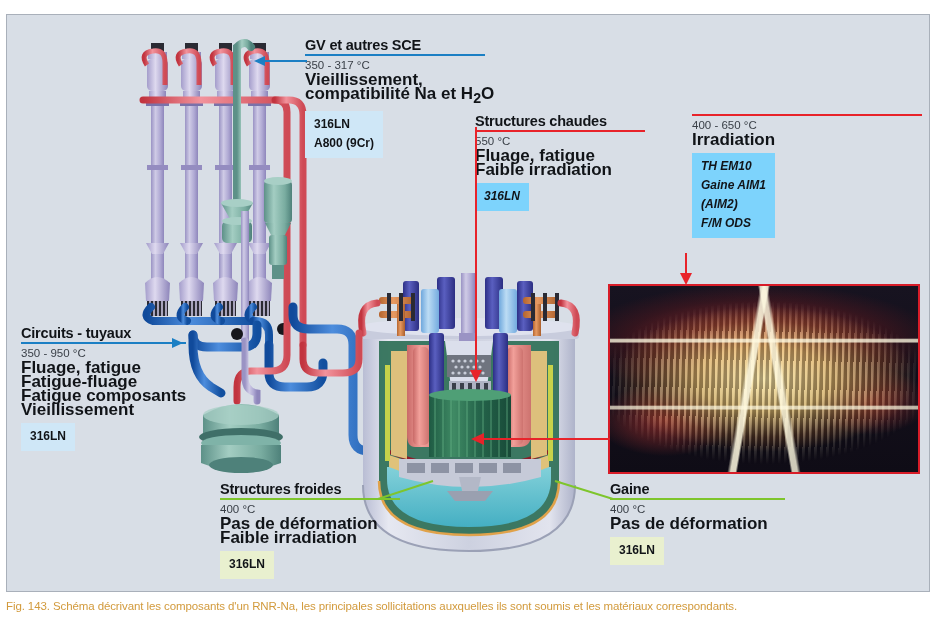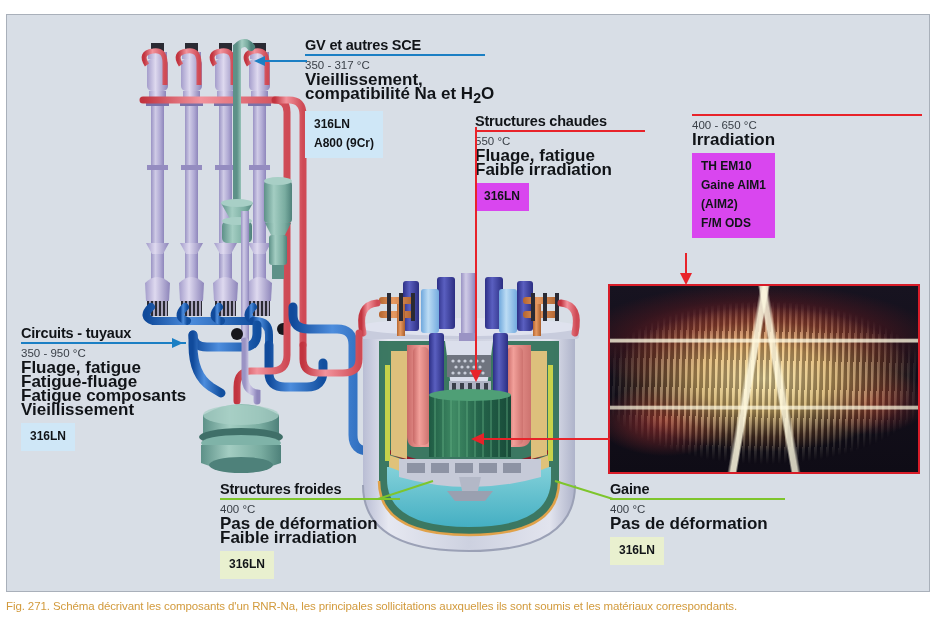--- a/index.html
+++ b/index.html
@@ -20,21 +20,21 @@
   .lbl .title{font-size:14.5px;font-weight:bold;color:#111418;letter-spacing:-0.2px;white-space:nowrap;}
   .lbl .rule{height:2px;margin-top:1px;margin-bottom:3px;}
   .lbl .rule.blue{background:#1b7fc4;}
   .lbl .rule.red{background:#e8232a;}
   .lbl .rule.green{background:#7ec52c;}
   .lbl .temp{font-size:11.5px;color:#3a4048;margin-bottom:2px;white-space:nowrap;}
   .lbl .sol{font-size:17px;font-weight:bold;color:#111418;line-height:14px;white-space:nowrap;}
   .lbl .matbox{display:inline-block;margin-top:6px;padding:4px 9px 5px 9px;
                font-size:12px;font-weight:bold;color:#111418;line-height:19px;white-space:nowrap;}
   .matbox.blue{background:#cfe7f7;}
-  .matbox.cream{background:#d946ef;}
+  .matbox.cream{background:#7dd3fc;font-style:italic;}
   .matbox.green{background:#e9f0cf;}
 
   
   .ln{position:absolute;}
   .hline{height:2px;}
   .vline{width:2px;}
   .ah{position:absolute;width:0;height:0;}
 
   
   .ah-left{border-top:5px solid transparent;border-bottom:5px solid transparent;border-right:11px solid #1b7fc4;}
@@ -561,15 +561,15 @@
     <svg class="ln" style="left:213px;top:460px;" width="215" height="40">
       <path d="M2 24 L158 24 L213 6" fill="none" stroke="#7ec52c" stroke-width="2"></path>
     </svg>
 
     <svg class="ln" style="left:546px;top:460px;" width="200" height="40">
       <path d="M198 24 L60 24 L2 6" fill="none" stroke="#7ec52c" stroke-width="2"></path>
     </svg>
 
   </div>
 
-  <div class="caption">Fig. 271. Schéma décrivant les composants d'un RNR-Na, les principales sollicitations auxquelles ils sont soumis et les matériaux correspondants.</div>
+  <div class="caption">Fig. 143. Schéma décrivant les composants d'un RNR-Na, les principales sollicitations auxquelles ils sont soumis et les matériaux correspondants.</div>
 
 </div>
 
 </body></html>

